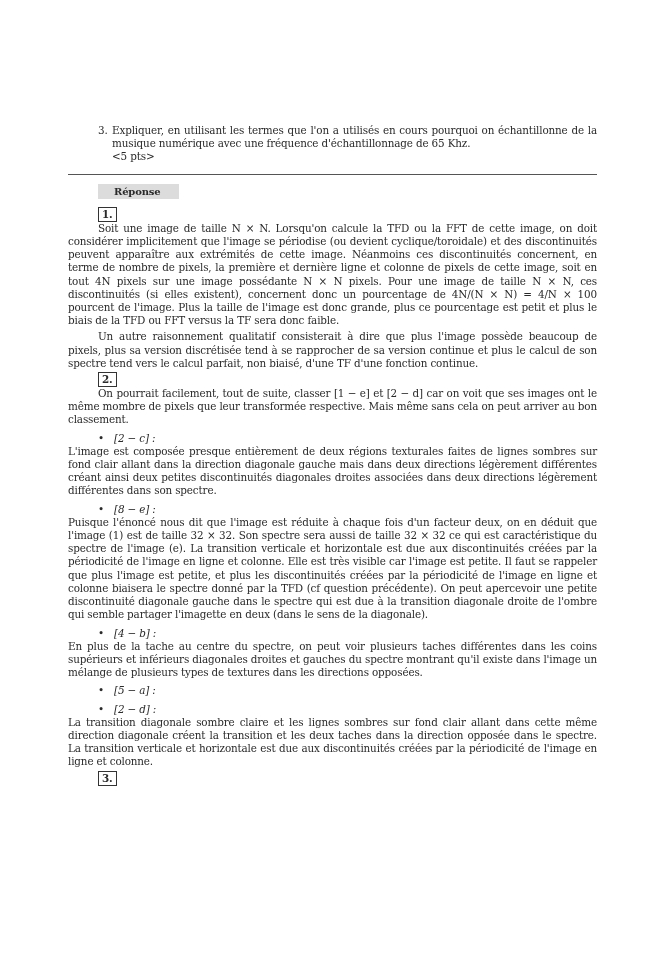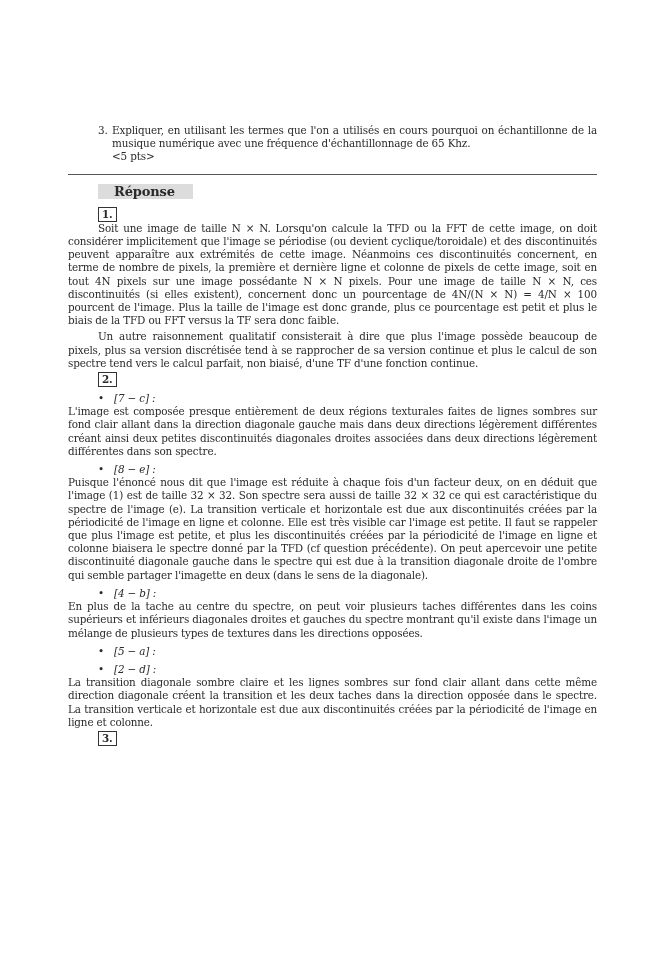--- a/index.html
+++ b/index.html
@@ -47,21 +47,21 @@
     background: #555;
     margin: 10px 0 9px 0;
   }
   .reponse {
     display: inline-block;
     background: #dcdcdc;
     font-weight: bold;
     padding: 1px 18px 1px 16px;
     margin-left: 30px;
     margin-bottom: 6px;
-    font-size: 13px;
+    font-size: 10px;
   }
   .boxnum {
     display: inline-block;
     border: 1px solid #333;
     font-weight: bold;
     padding: 0px 3px;
     margin-left: 30px;
     line-height: 13px;
     margin-top: 2px;
   }
@@ -109,25 +109,26 @@
   
   <div>
     <div><span class="boxnum">1.</span></div>
     <p class="indent">Soit une image de taille N × N. Lorsqu'on calcule la TFD ou la FFT de cette image, on doit considérer implicitement que l'image se périodise (ou devient cyclique/toroidale) et des discontinuités peuvent apparaître aux extrémités de cette image. Néanmoins ces discontinuités concernent, en terme de nombre de pixels, la première et dernière ligne et colonne de pixels de cette image, soit en tout 4N pixels sur une image possédante N × N pixels. Pour une image de taille N × N, ces discontinuités (si elles existent), concernent donc un pourcentage de 4N/(N × N) = 4/N × 100 pourcent de l'image. Plus la taille de l'image est donc grande, plus ce pourcentage est petit et plus le biais de la TFD ou FFT versus la TF sera donc faible.</p>
     <p class="indent para-gap">Un autre raisonnement qualitatif consisterait à dire que plus l'image possède beaucoup de pixels, plus sa version discrétisée tend à se rapprocher de sa version continue et plus le calcul de son spectre tend vers le calcul parfait, non biaisé, d'une TF d'une fonction continue.</p>
   </div>
 
   
   <div>
     <div><span class="boxnum">2.</span></div>
+    <p class="indent">On pourrait facilement, tout de suite, classer [1 − e] et [2 − d] car on voit que ses images ont le même mombre de pixels que leur transformée respective. Mais même sans cela on peut arriver au bon classement.</p>
 
     <div>
       <div class="bullet">
           <span class="dot">•</span>
-          <span class="mathit">[7 − c] :</span>
+          <span class="mathit">[2 − c] :</span>
         </div>
       <p>L'image est composée presque entièrement de deux régions texturales faites de lignes sombres sur fond clair allant dans la direction diagonale gauche mais dans deux directions légèrement différentes créant ainsi deux petites discontinuités diagonales droites associées dans deux directions légèrement différentes dans son spectre.</p>
     </div>
 
     <div>
       <div class="bullet">
           <span class="dot">•</span>
           <span class="mathit">[8 − e] :</span>
         </div>
       <p>Puisque l'énoncé nous dit que l'image est réduite à chaque fois d'un facteur deux, on en déduit que l'image (1) est de taille 32 × 32. Son spectre sera aussi de taille 32 × 32 ce qui est caractéristique du spectre de l'image (e). La transition verticale et horizontale est due aux discontinuités créées par la périodicité de l'image en ligne et colonne. Elle est très visible car l'image est petite. Il faut se rappeler que plus l'image est petite, et plus les discontinuités créées par la périodicité de l'image en ligne et colonne biaisera le spectre donné par la TFD (cf question précédente). On peut apercevoir une petite discontinuité diagonale gauche dans le spectre qui est due à la transition diagonale droite de l'ombre qui semble partager l'imagette en deux (dans le sens de la diagonale).</p>

